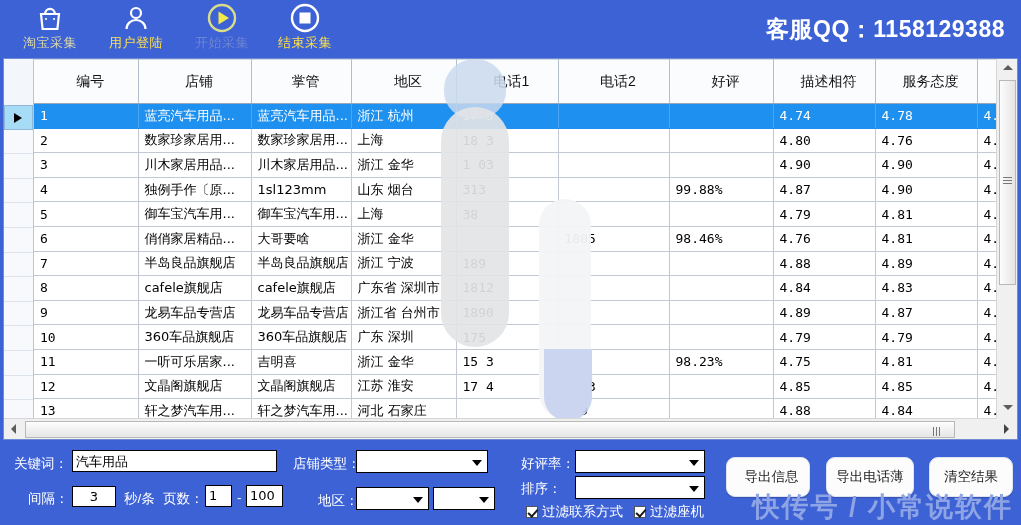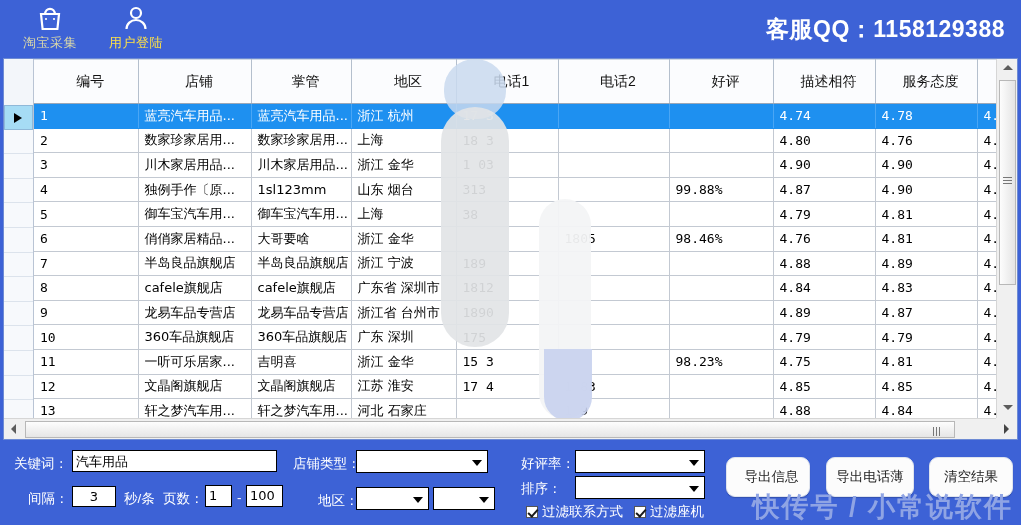--- a/index.html
+++ b/index.html
@@ -179,21 +179,39 @@
   <div class="tool-btn" style="left:86px;">
     <span class="tool-icon">
       <svg width="34" height="34" viewBox="0 0 34 34">
         <circle cx="17" cy="12" r="5" fill="none" stroke="#fff" stroke-width="2.2"></circle>
         <path d="M7.5 28 a9.5 9 0 0 1 19 0" fill="none" stroke="#fff" stroke-width="2.2"></path>
       </svg>
     </span>
     <span class="tool-label">用户登陆</span>
   </div>
 
-
+  <div class="tool-btn dim" style="left:172px;">
+    <span class="tool-icon">
+      <svg width="34" height="34" viewBox="0 0 34 34">
+        <circle cx="17" cy="17" r="13" fill="none" stroke="#d9dd8a" stroke-width="2.4"></circle>
+        <path d="M13.5 10.5 L24 17 L13.5 23.5 z" fill="#f2e84a"></path>
+      </svg>
+    </span>
+    <span class="tool-label">开始采集</span>
+  </div>
+
+  <div class="tool-btn" style="left:255px;">
+    <span class="tool-icon">
+      <svg width="34" height="34" viewBox="0 0 34 34">
+        <circle cx="17" cy="17" r="13" fill="none" stroke="#fff" stroke-width="2.4"></circle>
+        <rect x="11.5" y="11.5" width="11" height="11" fill="#fff"></rect>
+      </svg>
+    </span>
+    <span class="tool-label">结束采集</span>
+  </div>
 
   <div id="qq-text">客服QQ：1158129388</div>
 </div>
 
 <div id="grid-panel">
 
   <div id="row-header-strip"></div>
   <div id="row-indicators">
       <div class="row-ind sel"></div>
       <div class="row-ind"></div>

